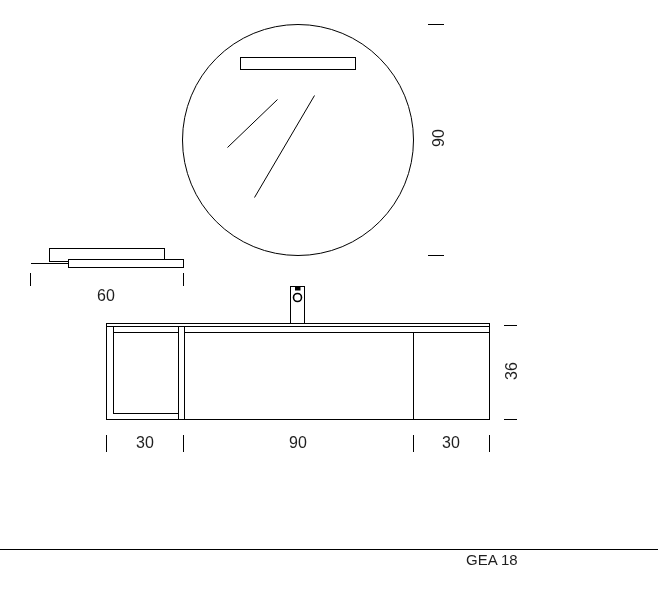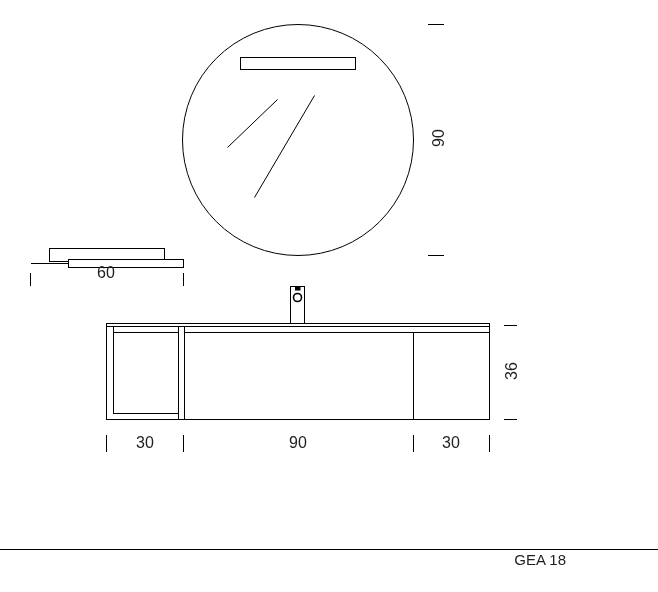--- a/index.html
+++ b/index.html
@@ -24,21 +24,21 @@
   .dim-v {
     width:30px; height:30px;
     display:flex; align-items:center; justify-content:center;
     transform:rotate(-90deg);
     line-height:30px;
   }
   .title-label {
     position:absolute;
     font-size:15px;
     line-height:18px;
-    text-align:right;
+    text-align:left;
     width:100px;
     color:#1f1f1f;
   }
 </style>
 </head>
 <body>
 
 <div class="canvas">
 
   <svg class="drawing-svg" width="658" height="592" viewBox="0 0 658 592">
@@ -90,21 +90,21 @@
       <line x1="183.5" y1="434.5" x2="183.5" y2="451.5"></line>
       <line x1="413.5" y1="434.5" x2="413.5" y2="451.5"></line>
       <line x1="489.5" y1="434.5" x2="489.5" y2="451.5"></line>
     </g>
 
     <line x1="0" y1="549.5" x2="658" y2="549.5" stroke="#000000" stroke-width="1" shape-rendering="crispEdges"></line>
   </svg>
 
   <div class="dim dim-v" style="left:424px; top:123px;">90</div>
 
-  <div class="dim dim-h" style="left:76px; top:264px;">60</div>
+  <div class="dim dim-h" style="left:76px; top:287px;">60</div>
 
   <div class="dim dim-h" style="left:115px; top:434px;">30</div>
 
   <div class="dim dim-h" style="left:268px; top:434px;">90</div>
 
   <div class="dim dim-h" style="left:421px; top:434px;">30</div>
 
   <div class="dim dim-v" style="left:497px; top:356px;">36</div>
 
   <div class="title-label" style="left:466px; top:551px;">GEA 18</div>

